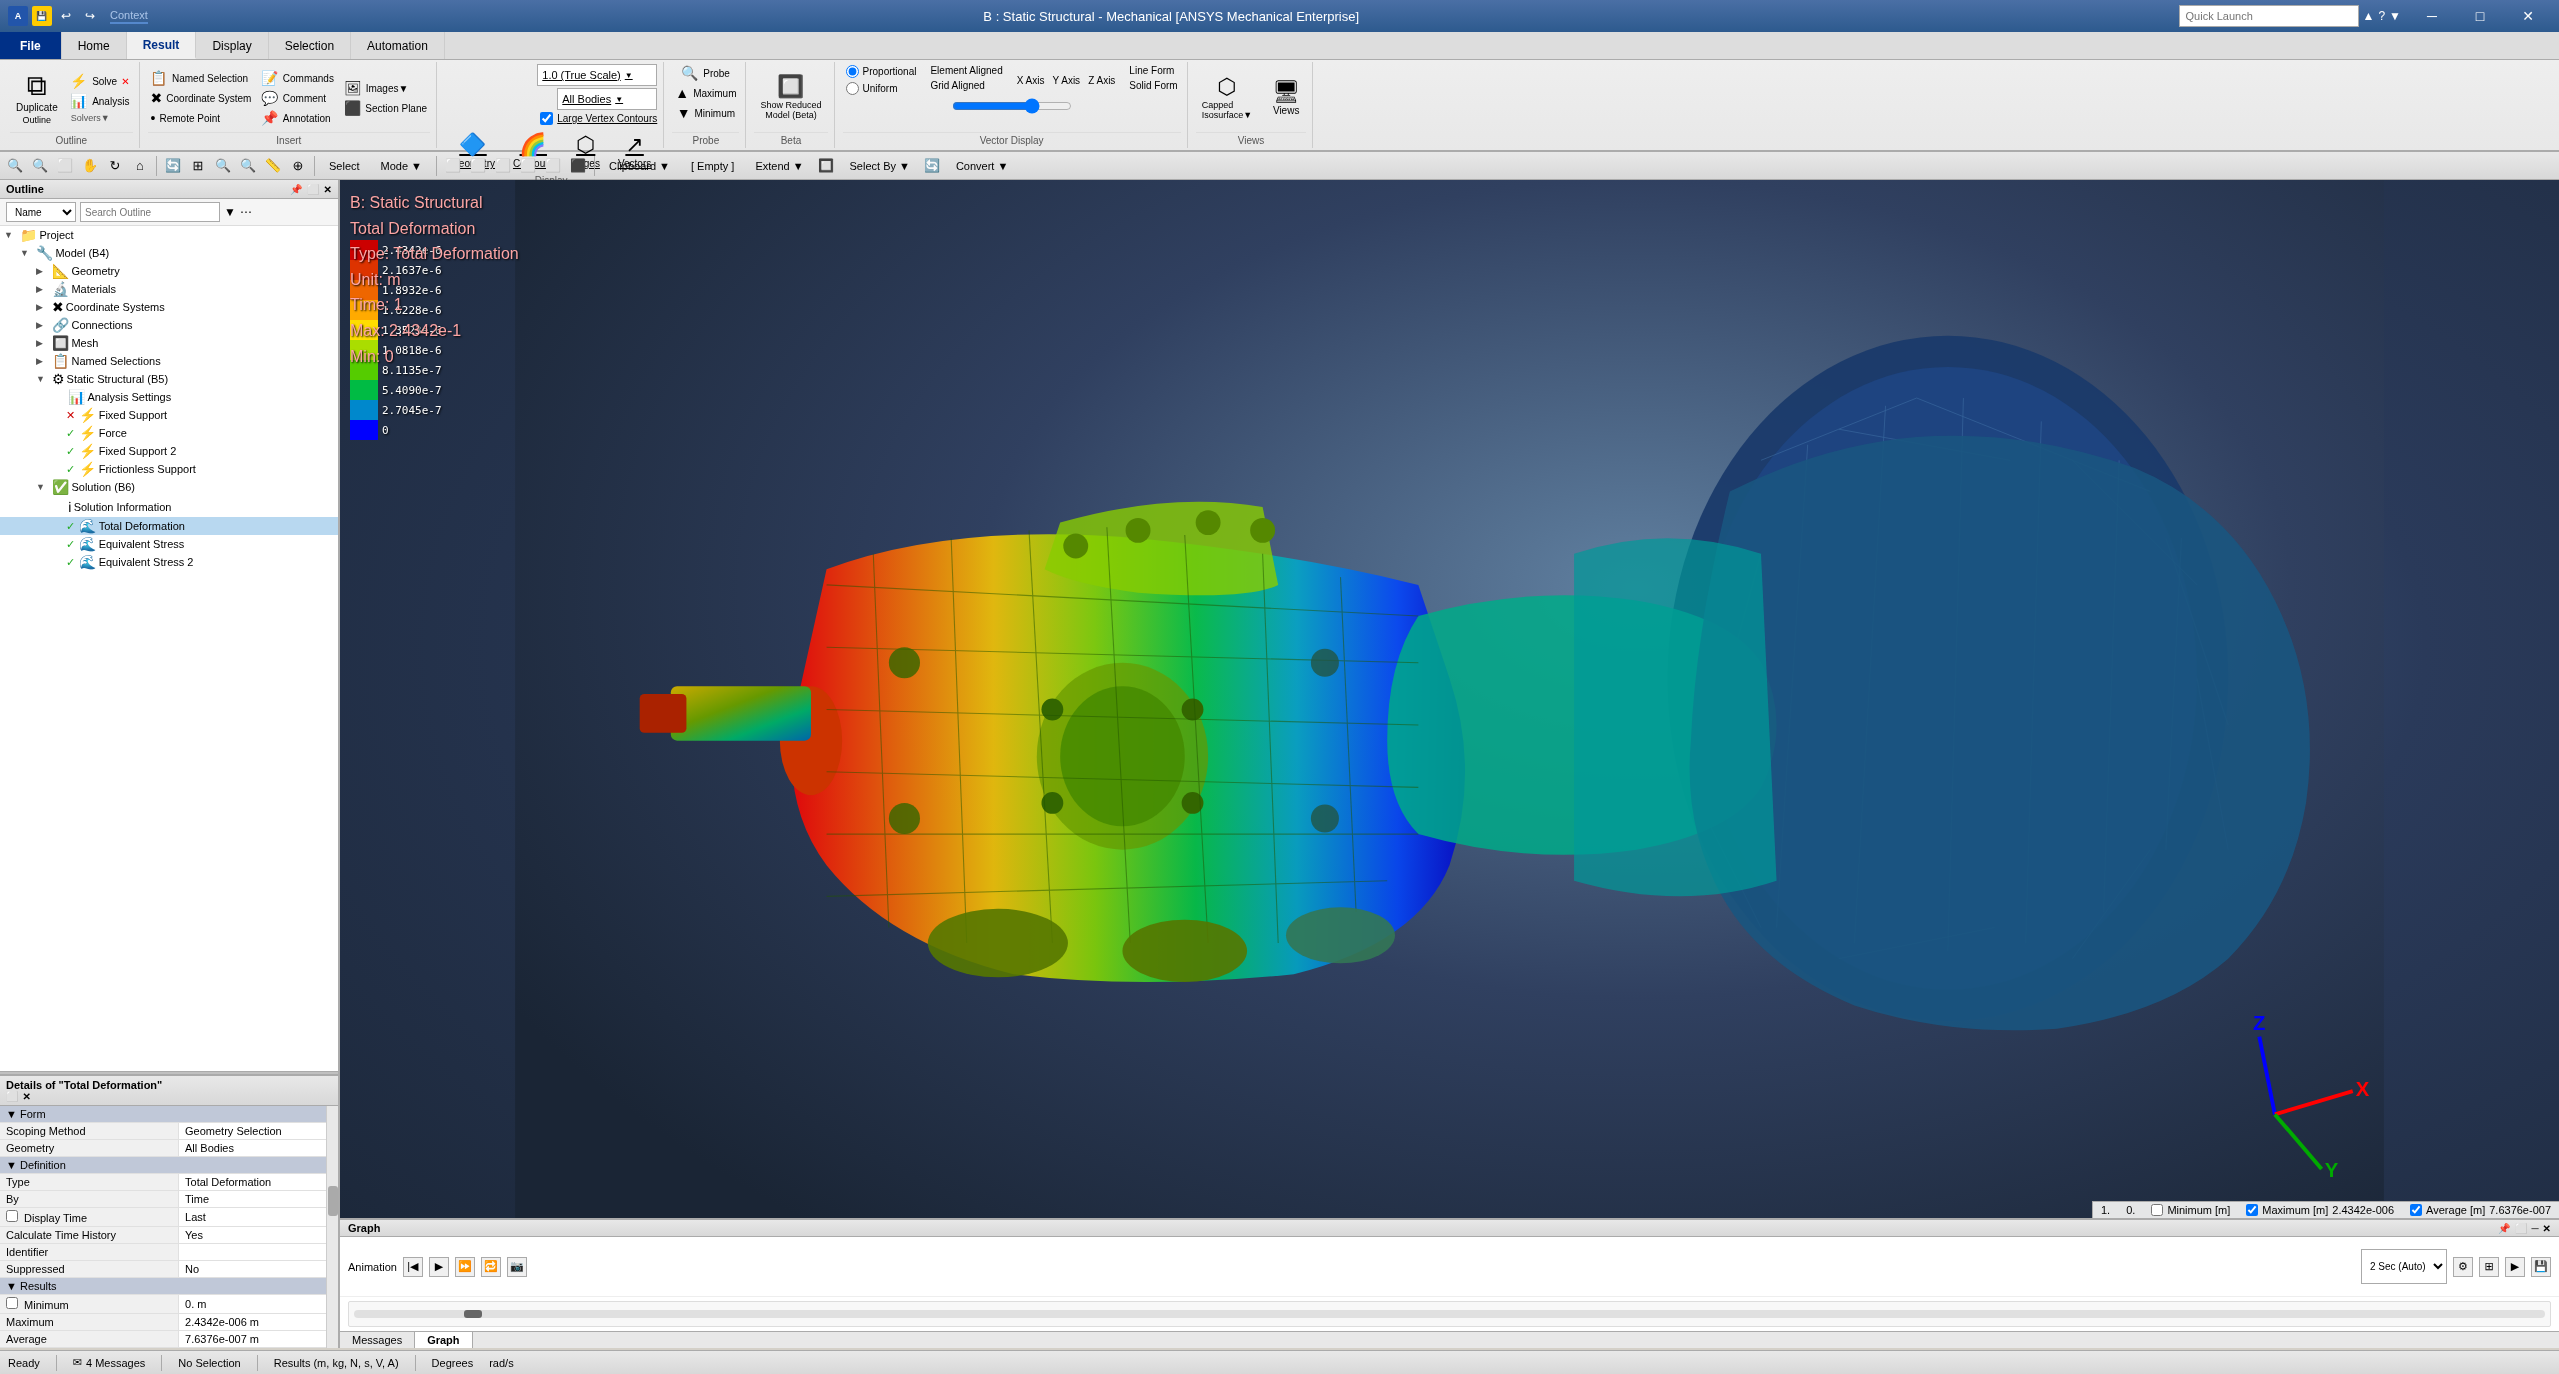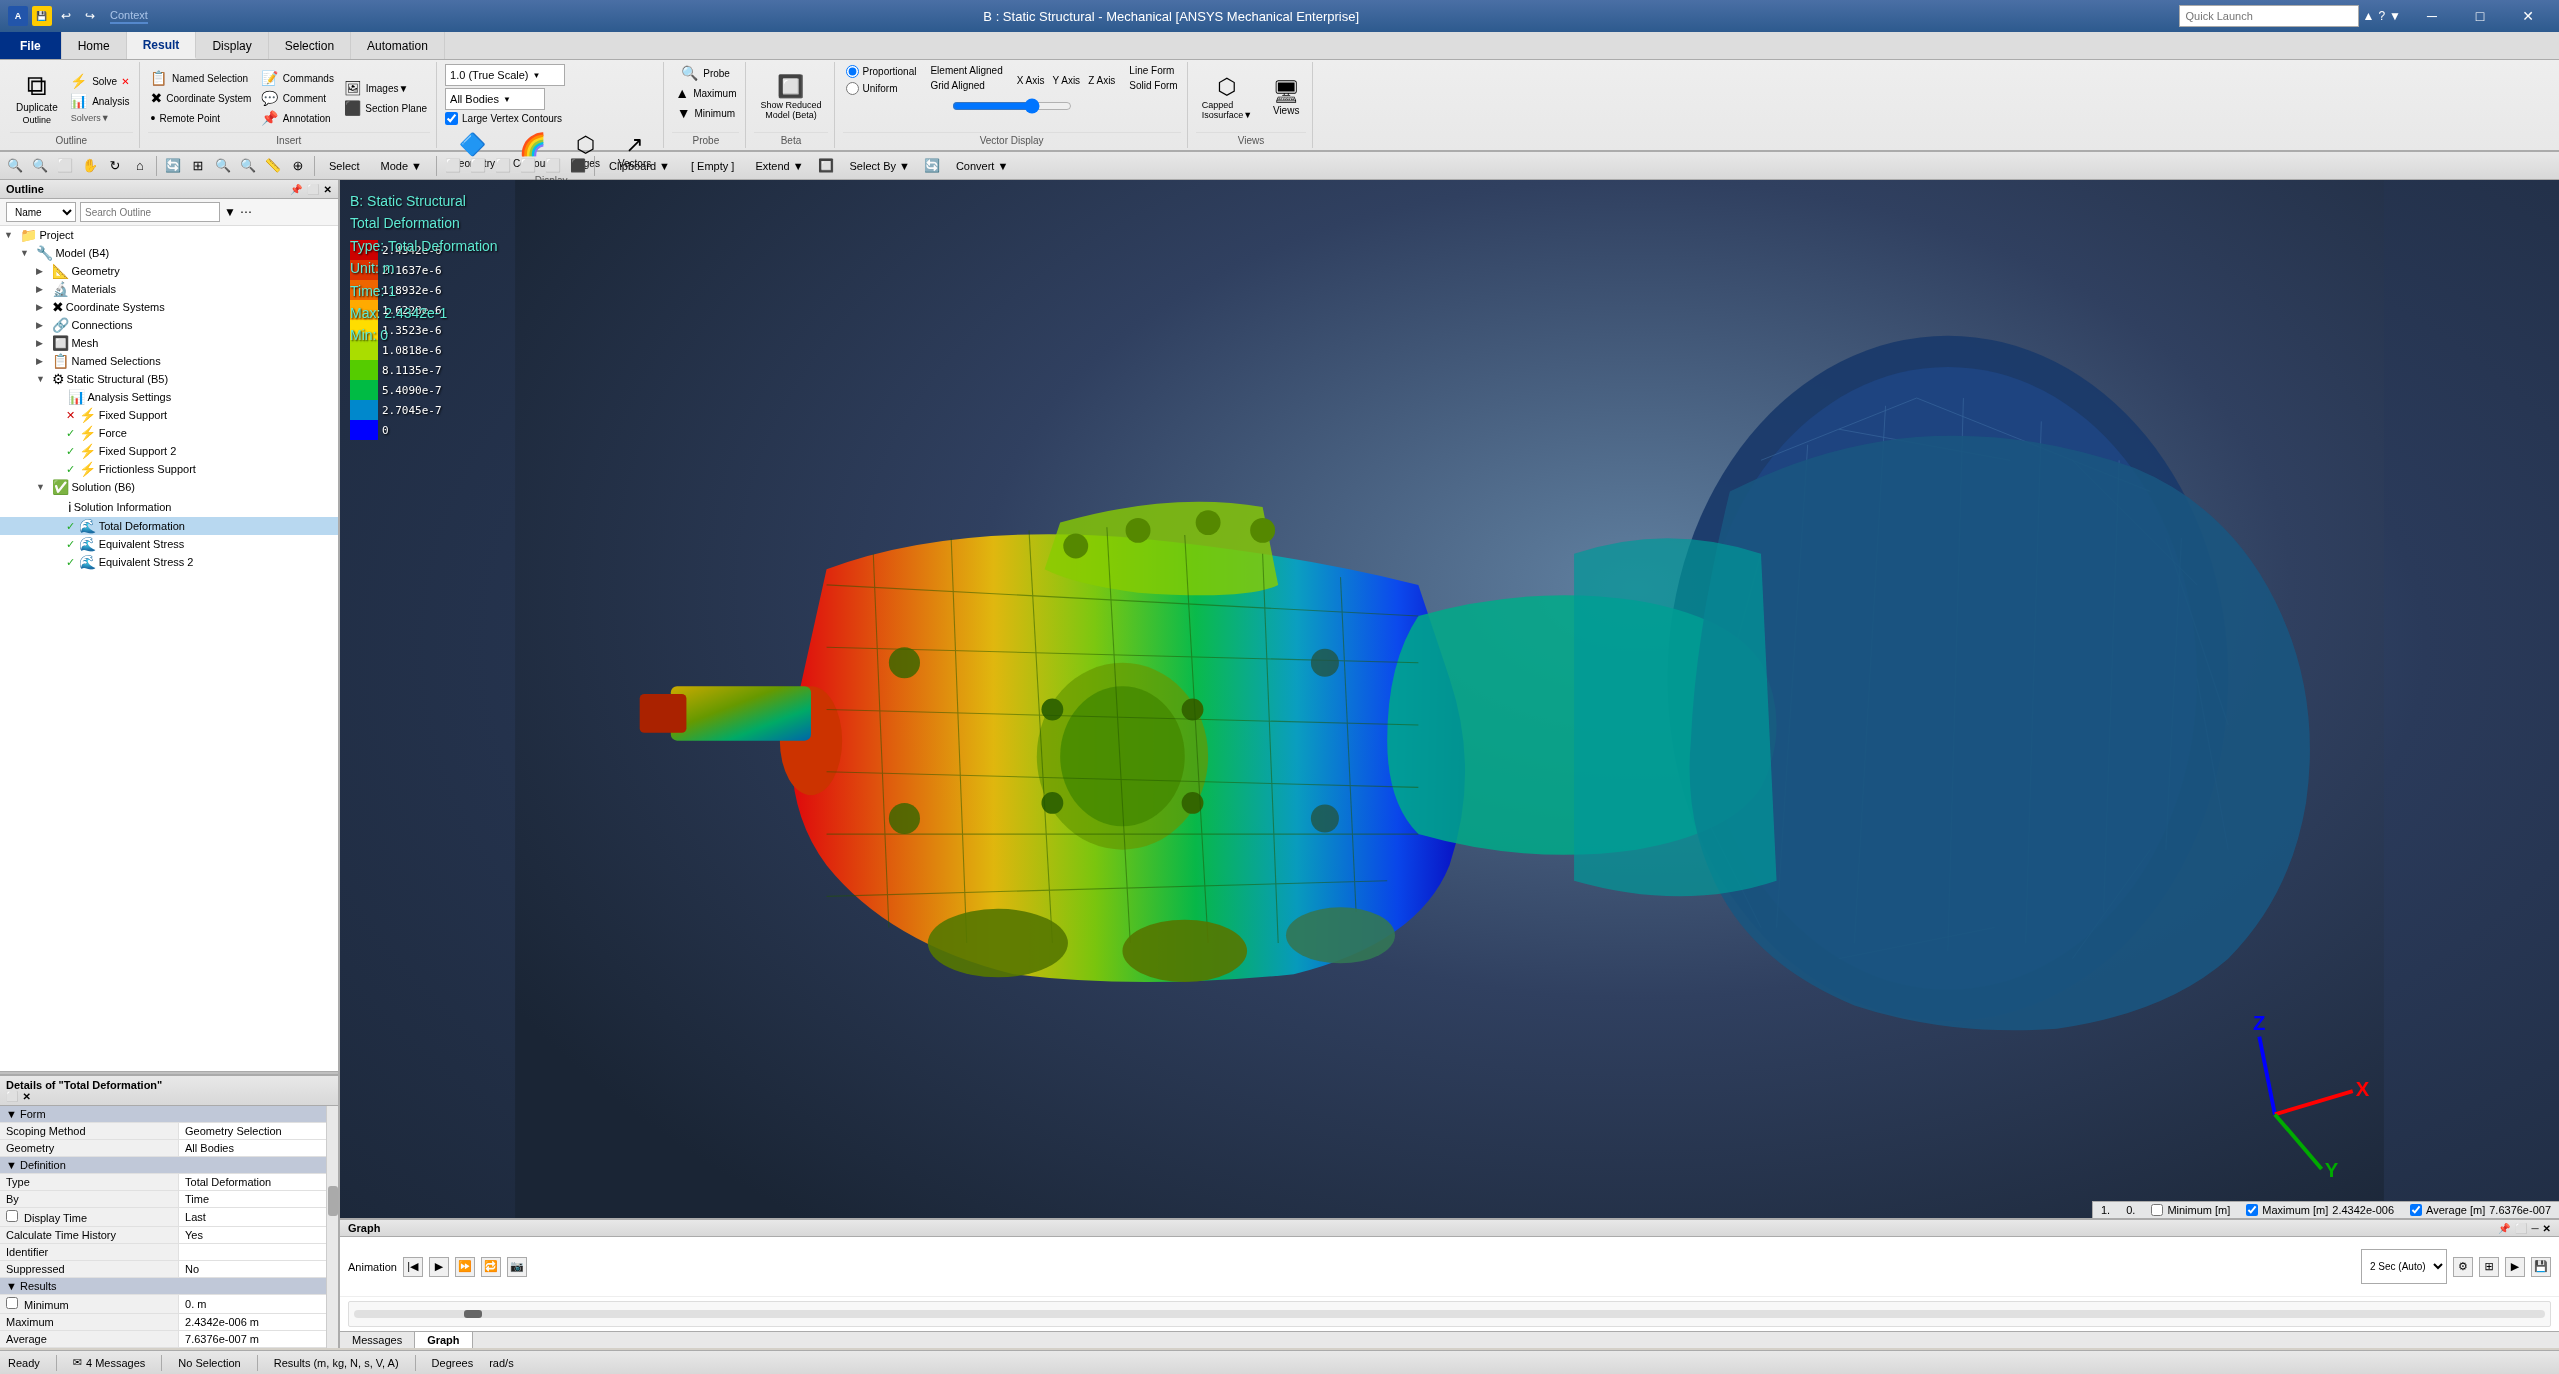--- a/index.html
+++ b/index.html
@@ -218,22 +218,22 @@
       font-size: 11px;
       font-family: monospace;
       text-shadow: 1px 1px 2px #000;
     }
 
     
     #info-box {
       position: absolute;
       left: 10px;
       top: 10px;
-      color: #5eead4;
-      font-size: 14px;
+      color: #fca5a5;
+      font-size: 16px;
       text-shadow: 1px 1px 2px #000;
       line-height: 1.6;
     }
     .timeline-container { flex: 1; background: #f8f8f8; border: 1px solid #ddd; position: relative; }
     .timeline-track { position: absolute; top: 50%; left: 5px; right: 5px; height: 8px; background: #e0e0e0; transform: translateY(-50%); border-radius: 4px; }
     .timeline-thumb { position: absolute; top: 0; left: 5%; width: 18px; height: 8px; background: #666; border-radius: 3px; cursor: pointer; }
 
     
     #graph-tabs {
       display: flex;
@@ -458,21 +458,21 @@
           <div class="ribbon-btn-row">
             <div class="icon">⬛</div>
             <span>Section Plane</span>
           </div>
         </div>
       </div>
       <div class="ribbon-group-label">Insert</div>
     </div>
 
     <div class="ribbon-group">
-      <div class="ribbon-group-content" style="flex-direction:column; align-items:flex-start; gap:2px;">
+      <div class="ribbon-group-content" style="flex-direction:column; align-items:flex-end; gap:2px;text-decoration:underline;">
         <div style="display:flex; gap:4px; align-items:center;">
           <div class="ribbon-dropdown ribbon-scale-select">
             <span>1.0 (True Scale)</span>
             <span class="dropdown-arrow">▼</span>
           </div>
         </div>
         <div style="display:flex; gap:4px; align-items:center;">
           <div class="ribbon-dropdown ribbon-scope-select">
             <span>All Bodies</span>
             <span class="dropdown-arrow">▼</span>

